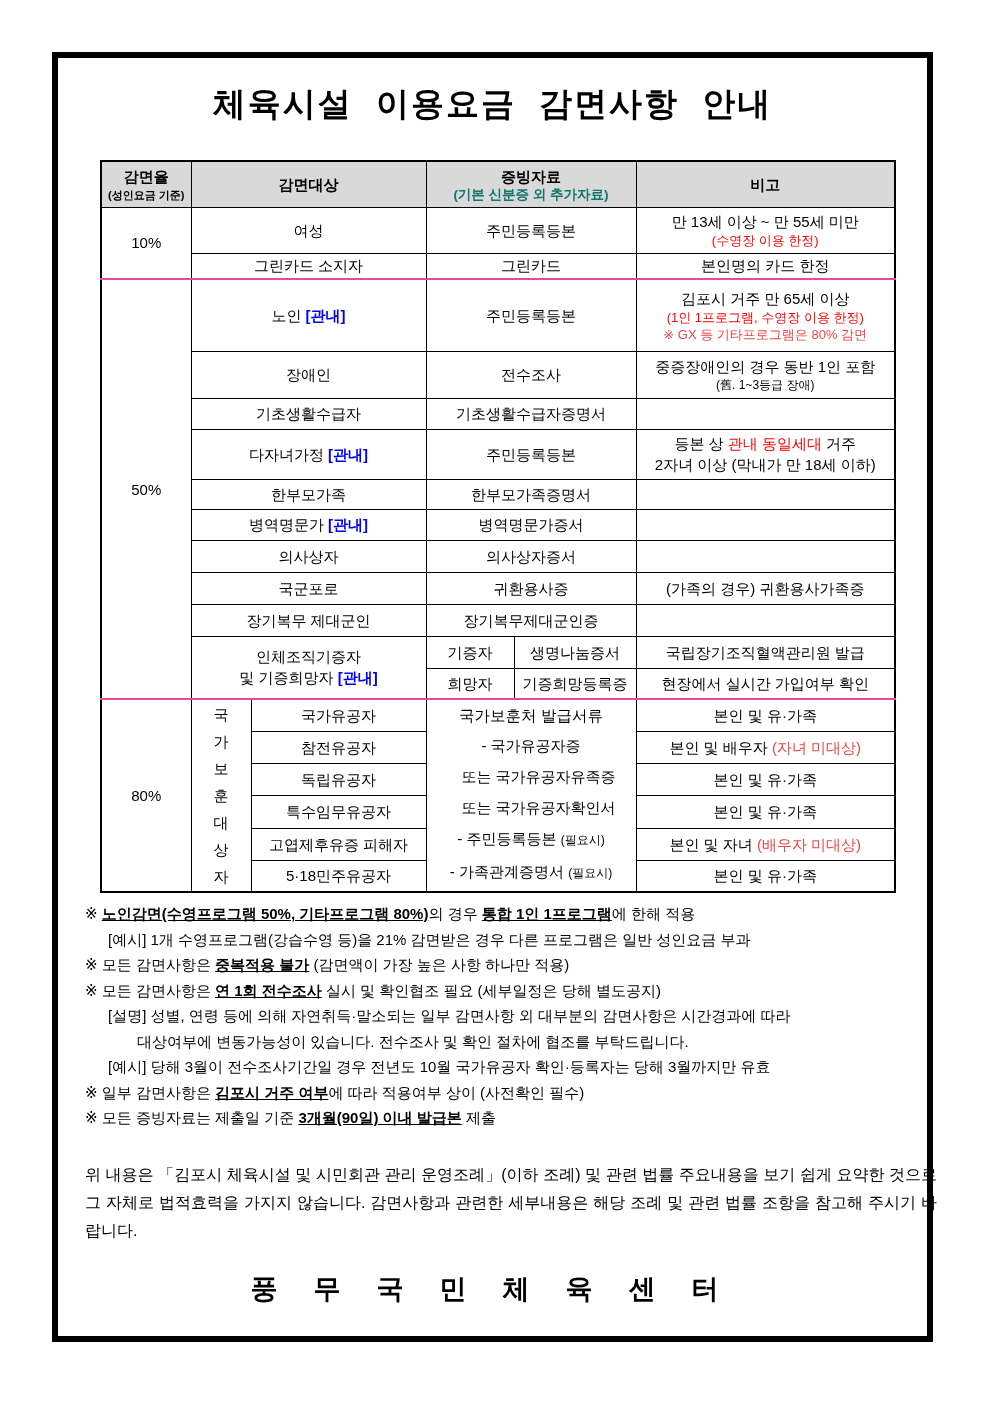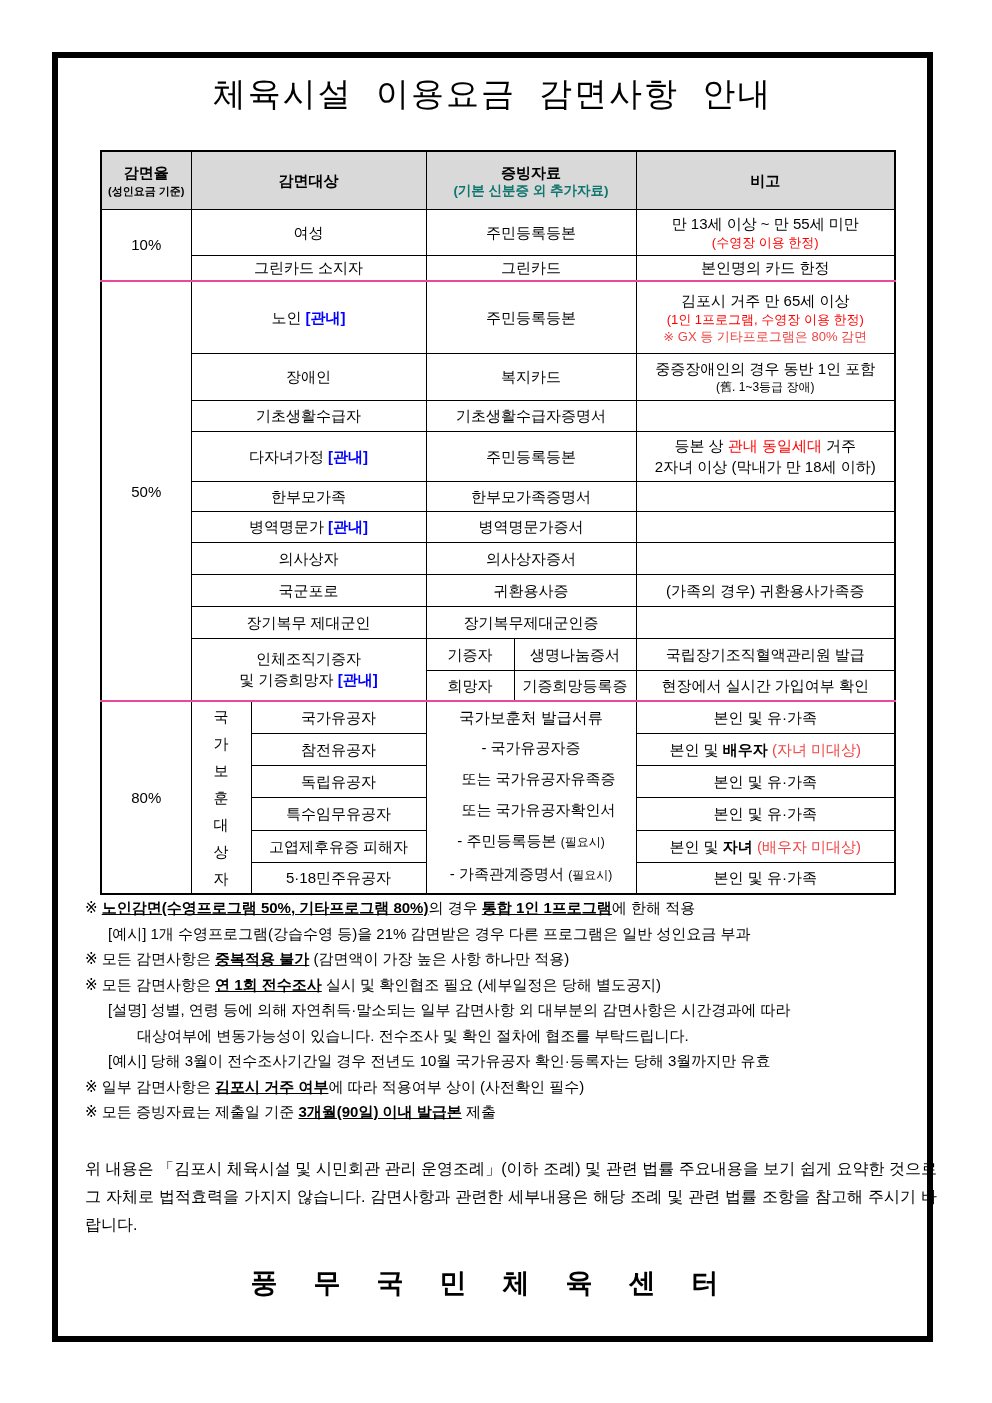--- a/index.html
+++ b/index.html
@@ -6,54 +6,54 @@
   body{
     width:992px;height:1403px;background:#ffffff;position:relative;
     font-family:"Liberation Sans","DejaVu Sans",sans-serif;color:#000;
     overflow:hidden;
   }
   .frame{
     position:absolute;left:52px;top:52px;width:881px;height:1290px;
     border:6px solid #000;background:#fff;box-sizing:border-box;
   }
   .title{
-    margin:16px 0 0 0;text-align:center;font-size:33px;font-weight:normal;
+    margin:26px 0 0 0;text-align:center;font-size:33px;font-weight:bold;
     letter-spacing:2px;word-spacing:12px;line-height:40px;
   }
   table.tbl{
     border-collapse:collapse;table-layout:fixed;width:794px;
     margin:36px 0 0 42px;border:2px solid #000;
   }
   table.tbl td{
     border:1px solid #000;text-align:center;vertical-align:middle;
     font-size:15px;padding:1px 4px;line-height:21px;overflow:hidden;
   }
   tr.gtop td{border-top:2px solid #ec4899;}
   td.hdr{background:#d9d9d9;font-weight:bold;font-size:16px;}
   td.hdr .sub{font-weight:bold;font-size:11px;line-height:16px;}
   td.hdr .sub.redb{font-weight:bold;color:#0f766e;font-size:13.5px;}
   .r{color:#ff0000;}
   .rb{color:#ef4444;font-weight:normal;}
-  .b{font-weight:bold;}
+  .b{font-weight:normal;}
   .bu{font-weight:bold;text-decoration:underline;}
   .bl{color:#0000ff;font-weight:bold;}
   .sm{font-size:12px;}
   .rksm{font-size:13px;line-height:17px;white-space:nowrap;}
   .rkline{white-space:nowrap;line-height:21px;}
   .smline{font-size:12px;line-height:16px;white-space:nowrap;}
   td.vcell{padding:0;}
   .vert{
     display:inline-block;width:17px;word-break:break-all;
     line-height:27px;font-size:15px;text-align:center;
   }
   td.docs{vertical-align:top;text-align:left;padding:5px 8px;}
   td.docs .dtitle{text-align:center;font-weight:normal;font-size:15.5px;line-height:28px;white-space:nowrap;}
   td.docs .dline{line-height:31px;white-space:nowrap;}
   td.docs .ind{padding-left:15px;}
-  .notes{margin:0 0 0 27px;font-size:15px;}
+  .notes{margin:8px 0 0 27px;font-size:15px;}
   .note-line{line-height:25.5px;white-space:nowrap;}
   .ind1{padding-left:23px;}
   .ind2{padding-left:52px;}
   .closing{
     margin:30px 0 0 27px;width:852px;font-size:16px;line-height:28px;
     text-align:justify;
   }
   .org{
     margin-top:26px;text-align:center;font-size:27px;font-weight:bold;
     letter-spacing:36px;padding-left:20px;white-space:nowrap;
@@ -69,21 +69,21 @@
   <table class="tbl">
     <colgroup>
       <col style="width:90px">
         <col style="width:60px">
         <col style="width:175px">
       <col style="width:88px">
         <col style="width:122px">
         <col style="width:259px">
     </colgroup>
     <tbody>
-      <tr style="height:58px">
+      <tr style="height:46px">
         <td class="hdr">
           <div>감면율</div>
           <div class="sub">(성인요금 기준)</div>
         </td>
         <td class="hdr" colspan="2">감면대상</td>
         <td class="hdr" colspan="2">
           <div>증빙자료</div>
           <div class="sub redb">(기본 신분증 외 추가자료)</div>
         </td>
         <td class="hdr">비고</td>
@@ -111,21 +111,21 @@
         <td colspan="2">주민등록등본</td>
         <td>
           <div class="rkline">김포시 거주 만 65세 이상</div>
           <div class="rksm r">(1인 1프로그램, 수영장 이용 한정)</div>
           <div class="rksm rb">※ GX 등 기타프로그램은 80% 감면</div>
         </td>
       </tr>
 
       <tr style="height:47px">
         <td colspan="2">장애인</td>
-        <td colspan="2">복지카드</td>
+        <td colspan="2">전수조사</td>
         <td>
           <div class="rkline">중증장애인의 경우 동반 1인 포함</div>
           <div class="smline">(舊. 1~3등급 장애)</div>
         </td>
       </tr>
 
       <tr style="height:31px">
         <td colspan="2">기초생활수급자</td>
         <td colspan="2">기초생활수급자증명서</td>
         <td></td>

